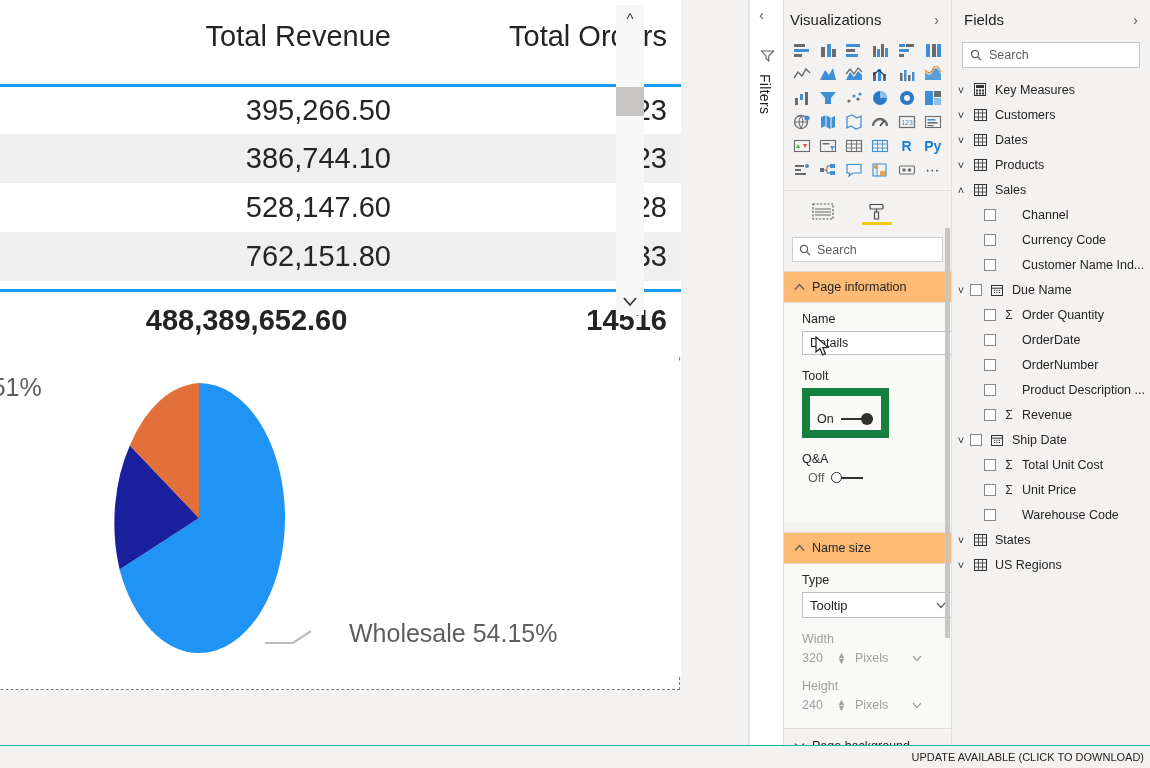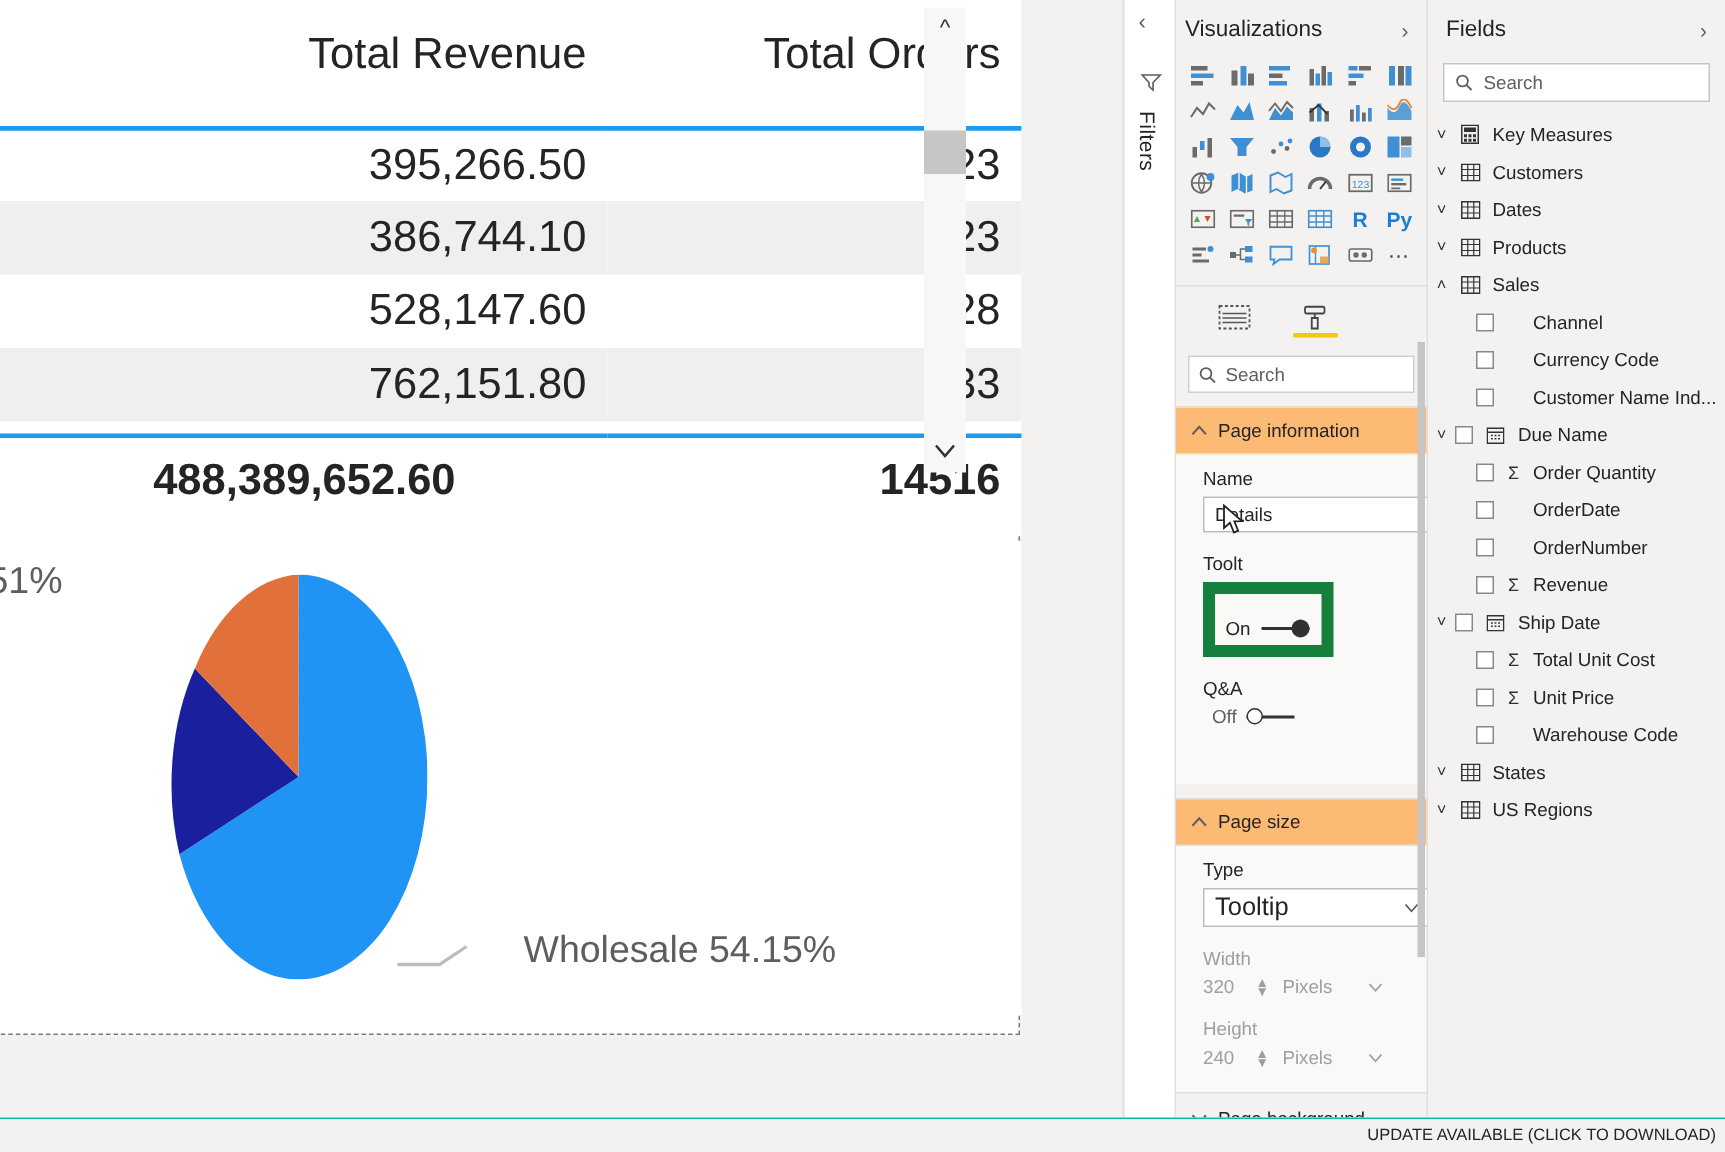--- a/index.html
+++ b/index.html
@@ -34,21 +34,21 @@
   }
   .matrix-table { width: 100%; border-collapse: collapse; table-layout: fixed; }
   .matrix-table th, .matrix-table td {
     font-size: 29px; font-weight: 400;
     padding: 0 14px;
     color: #252423;
     white-space: nowrap;
   }
   .matrix-table th { height: 96px; vertical-align: middle; text-align: right; font-weight: 400; }
   .col-label { width: 320px; }
-  .col-rev   { width: 310px; text-align: left; }
+  .col-rev   { width: 310px; text-align: center; }
   .col-ord   { width: 270px; text-align: right; }
   .matrix-head-row th { border-bottom: 3px solid #1a9bf0; }
   .matrix-body td { height: 49px; vertical-align: middle; text-align: right; }
   .matrix-body tr.alt td { background: #efefef; }
   .matrix-total td {
     border-top: 3px solid #1a9bf0;
     font-weight: bold; height: 58px; vertical-align: middle;
   }
   .matrix-clip { position: absolute; left: 0; top: 0; width: 920px; height: 356px; overflow: hidden; }
 
@@ -159,21 +159,21 @@
   .switch { width: 32px; height: 14px; position: relative; display: inline-block; }
   .sw-track { position: absolute; left: 0; top: 6px; width: 32px; height: 2px; background: #323130; }
   .sw-knob-on { position: absolute; right: 0; top: 1px; width: 12px; height: 12px; border-radius: 50%;
                 background: #323130; }
   .sw-knob-off { position: absolute; left: 0; top: 1px; width: 11px; height: 11px; border-radius: 50%;
                  background: #ffffff; border: 1.6px solid #323130; }
   .focus-box { border: 8px solid #15803d; padding: 16px 8px 4px 7px; display: inline-flex; }
 
   .fmt-select {
     width: 152px; height: 26px; background: #ffffff; border: 1px solid #bdbdbd;
-    font-size: 17px; color: #252423; display: flex; align-items: center;
+    font-size: 13px; color: #252423; display: flex; align-items: center;
     justify-content: space-between; padding: 0 7px; cursor: pointer;
   }
   .spinner-row { display: flex; align-items: center; gap: 9px; color: #a19f9d; font-size: 12.5px; }
   .spin-num { width: 26px; }
   .spin-arrows { display: flex; flex-direction: column; line-height: 6px; font-size: 9px; }
   .spin-unit { width: 48px; }
   .fmt-collapsed {
     border-top: 1px solid #e1dfdd; padding: 10px 0 10px 10px;
     display: flex; align-items: center; gap: 7px; cursor: pointer;
   }
@@ -609,21 +609,21 @@
             <span class="sw-knob-off"></span>
         </span>
       </div>
       <div style="height:34px;"></div>
     </div>
 
     <div class="fmt-section">
       <svg width="11" height="8" viewBox="0 0 11 8">
           <path d="M1 6.5 L5.5 1.5 L10 6.5" stroke="#605e5c" stroke-width="1.3" fill="none"></path>
         </svg>
-      <span class="ttl">Page size</span>
+      <span class="ttl">Name size</span>
     </div>
     <div class="fmt-body">
       <div class="fmt-label">Type</div>
       <div class="fmt-select">
         <span>Tooltip</span>
         <svg width="10" height="7" viewBox="0 0 10 7">
             <path d="M1 1 L5 5.5 L9 1" stroke="#605e5c" stroke-width="1.2" fill="none"></path>
           </svg>
       </div>
       <div class="fmt-gap"></div>
@@ -790,20 +790,26 @@
       </div>
       <div class="fld-row child">
         <span class="chev empty">˅</span>
           <span class="cb"></span>
         <span class="sigma"></span>
         <span class="nm">OrderNumber</span>
       </div>
       <div class="fld-row child">
         <span class="chev empty">˅</span>
           <span class="cb"></span>
+        <span class="sigma"></span>
+        <span class="nm">Product Description ...</span>
+      </div>
+      <div class="fld-row child">
+        <span class="chev empty">˅</span>
+          <span class="cb"></span>
         <span class="sigma">Σ</span>
         <span class="nm">Revenue</span>
       </div>
       <div class="fld-row">
         <span class="chev">˅</span>
         <span class="cb"></span>
         <span class="tblicon">
             <svg width="12" height="12" viewBox="0 0 12 12">
               <rect x=".5" y="1.5" width="11" height="10" fill="none" stroke="#333" stroke-width="1"></rect>
               <path d="M.5,4.2 H11.5" stroke="#333" stroke-width="1"></path>

